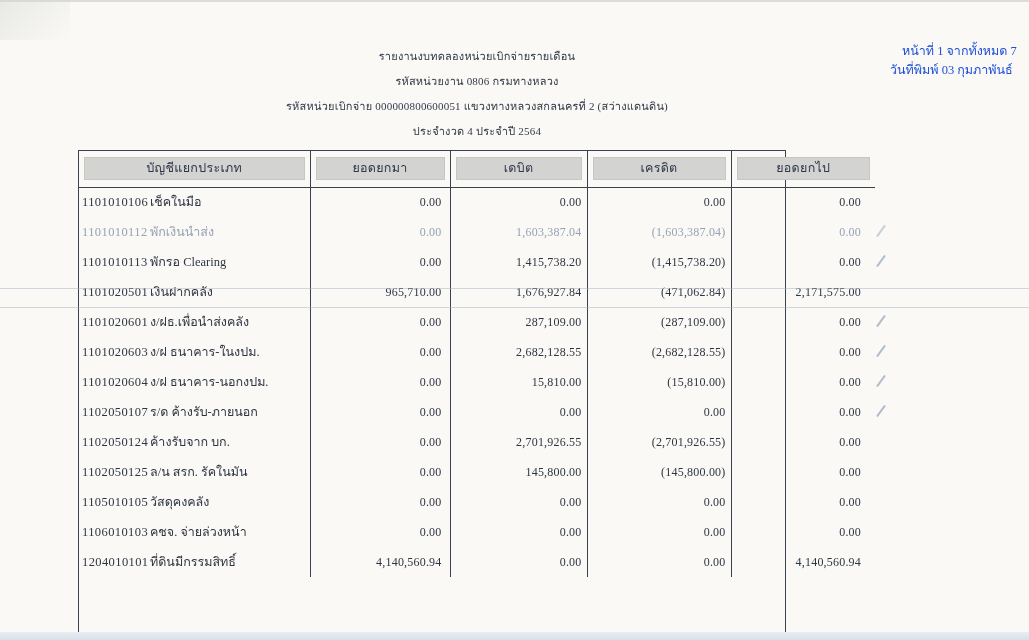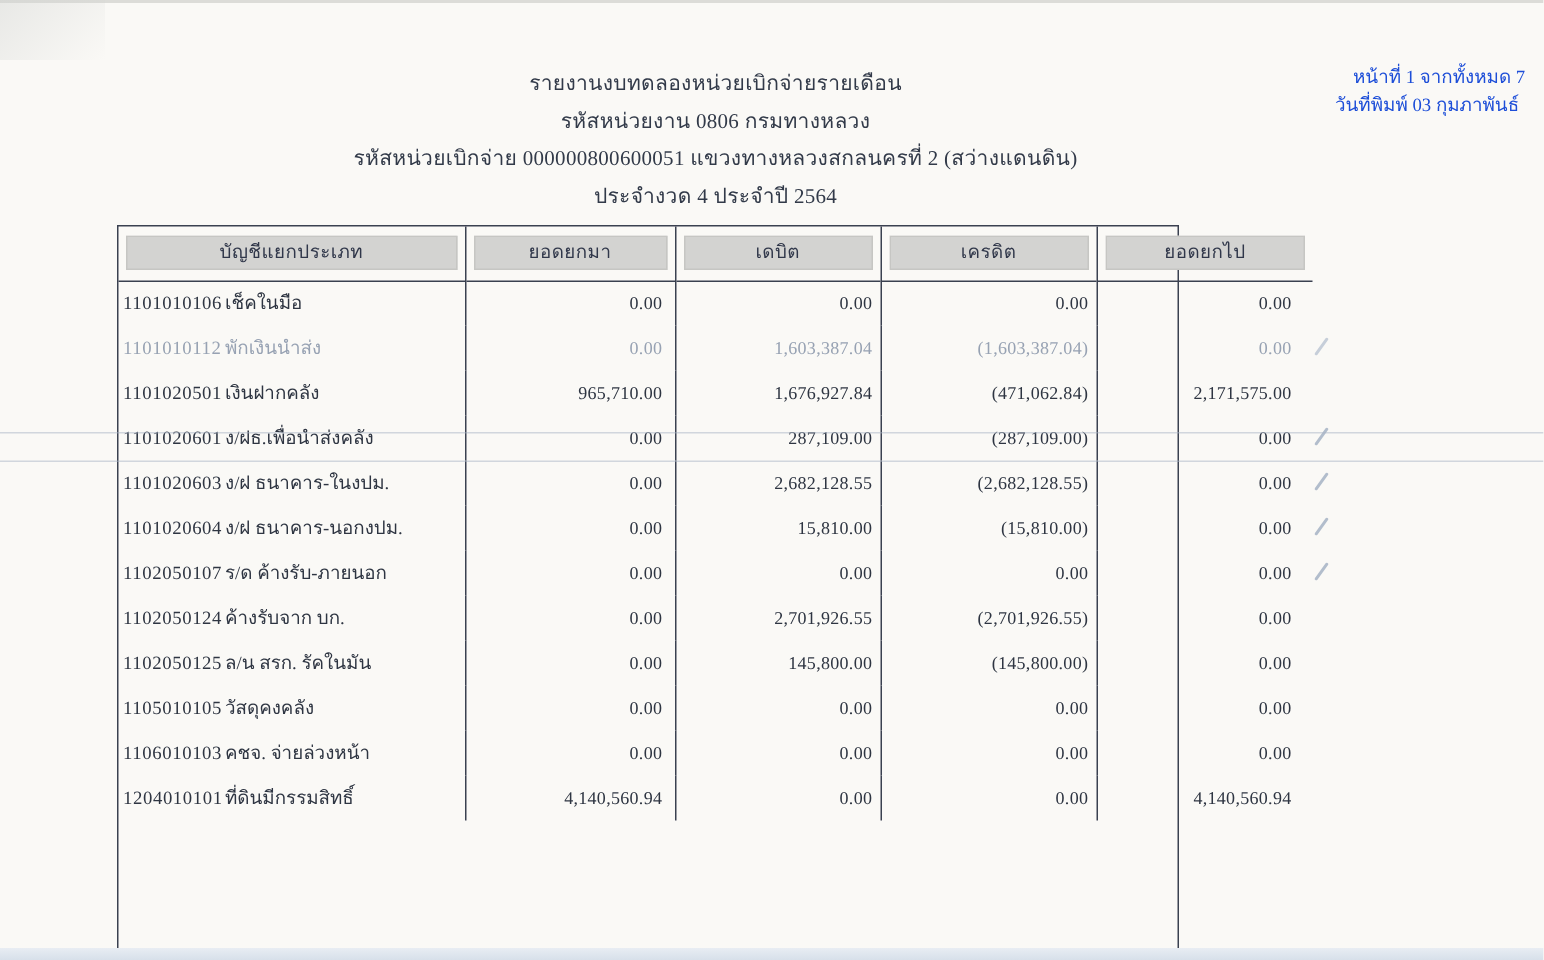--- a/index.html
+++ b/index.html
@@ -10,21 +10,21 @@
     color:#2e3542;
   }
   .top-edge{position:absolute;top:0;left:0;width:1029px;height:2px;background:#dcdcd8;}
   .bottom-band{position:absolute;bottom:0;left:0;width:1029px;height:8px;
     background:linear-gradient(#e8edf3,#d7e0ea);}
   .corner-shade{position:absolute;top:0;left:0;width:70px;height:40px;
     background:linear-gradient(135deg,rgba(210,212,210,.45),rgba(210,212,210,0));}
 
   
   .doc-header{position:absolute;left:78px;top:44px;width:798px;text-align:center;}
-  .doc-header .t-line{font-size:14px;line-height:25px;letter-spacing:.2px;color:#323a49;}
+  .doc-header .t-line{font-size:11px;line-height:25px;letter-spacing:.2px;color:#323a49;}
 
   .page-meta{position:absolute;left:890px;top:42px;width:138px;font-size:12.5px;
     line-height:19px;color:#1d4ed8;}
   .page-meta .meta-line1{padding-left:12px;}
 
   
   .tbl-wrap{position:absolute;left:78px;top:150px;width:708px;height:487px;
     border:1px solid #3a4150;border-bottom:none;box-sizing:border-box;background:transparent;}
   table{border-collapse:collapse;table-layout:fixed;width:100%;}
   th,td{padding:0;margin:0;vertical-align:middle;overflow:visible;}
@@ -106,20 +106,27 @@
           <td class="num n-cf">0.00</td>
         </tr>
         <tr class="faded">
           <td class="c-acct"><span class="code">1101010112</span><span>พักเงินนำส่ง</span></td>
           <td class="num n-bf">0.00</td>
           <td class="num n-db">1,603,387.04</td>
           <td class="num n-cr">(1,603,387.04)</td>
           <td class="num n-cf">0.00<span class="tick"></span></td>
         </tr>
         <tr>
+          <td class="c-acct"><span class="code">1101010113</span><span>พักรอ Clearing</span></td>
+          <td class="num n-bf">0.00</td>
+          <td class="num n-db">1,415,738.20</td>
+          <td class="num n-cr">(1,415,738.20)</td>
+          <td class="num n-cf">0.00<span class="tick"></span></td>
+        </tr>
+        <tr>
           <td class="c-acct"><span class="code">1101020501</span><span>เงินฝากคลัง</span></td>
           <td class="num n-bf">965,710.00</td>
           <td class="num n-db">1,676,927.84</td>
           <td class="num n-cr">(471,062.84)</td>
           <td class="num n-cf">2,171,575.00</td>
         </tr>
         <tr>
           <td class="c-acct"><span class="code">1101020601</span><span>ง/ฝธ.เพื่อนำส่งคลัง</span></td>
           <td class="num n-bf">0.00</td>
           <td class="num n-db">287,109.00</td>

